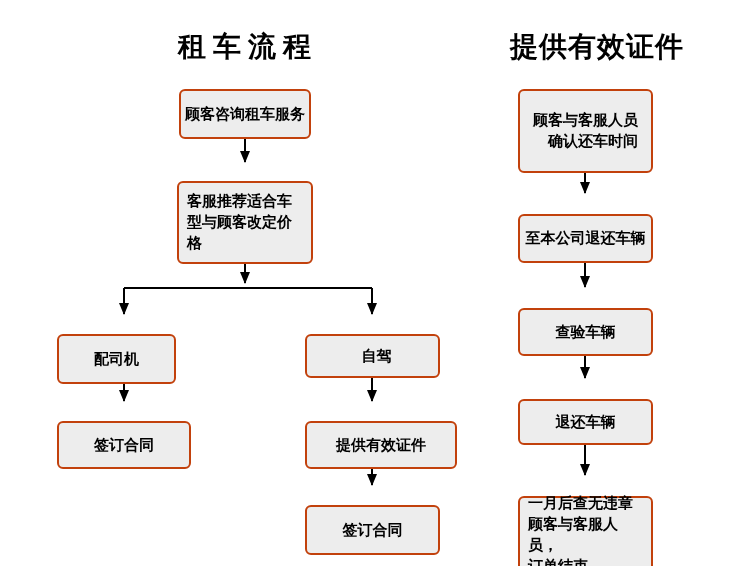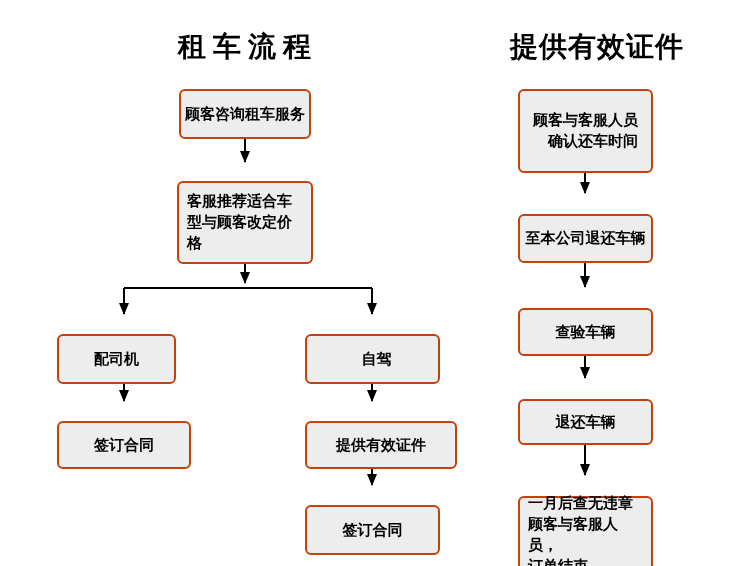--- a/index.html
+++ b/index.html
@@ -85,21 +85,21 @@
   <div class="flow-title right-col">提供有效证件</div>
 
   <div class="node" style="left:179px; top:73px; width:132px; height:50px;">顾客咨询租车服务</div>
 
   <div class="node align-left" style="left:177px; top:165px; width:136px; height:83px;">客服推荐适合车
 型与顾客改定价
 格</div>
 
   <div class="node" style="left:57px; top:318px; width:119px; height:50px;">配司机</div>
 
-  <div class="node" style="left:305px; top:318px; width:135px; height:50px;padding-left:8px;">自驾</div>
+  <div class="node" style="left:305px; top:318px; width:135px; height:44px;padding-left:8px;">自驾</div>
 
   <div class="node" style="left:57px; top:405px; width:134px; height:48px;">签订合同</div>
 
   <div class="node" style="left:305px; top:405px; width:152px; height:48px;">提供有效证件</div>
 
   <div class="node" style="left:305px; top:489px; width:135px; height:50px;">签订合同</div>
 
   <div class="node" style="left:518px; top:73px; width:135px; height:84px;text-align:right;">顾客与客服人员
 确认还车时间</div>
 

